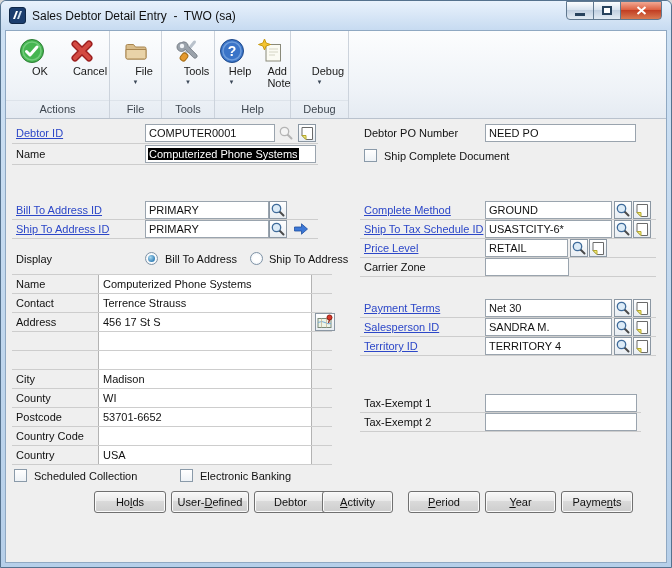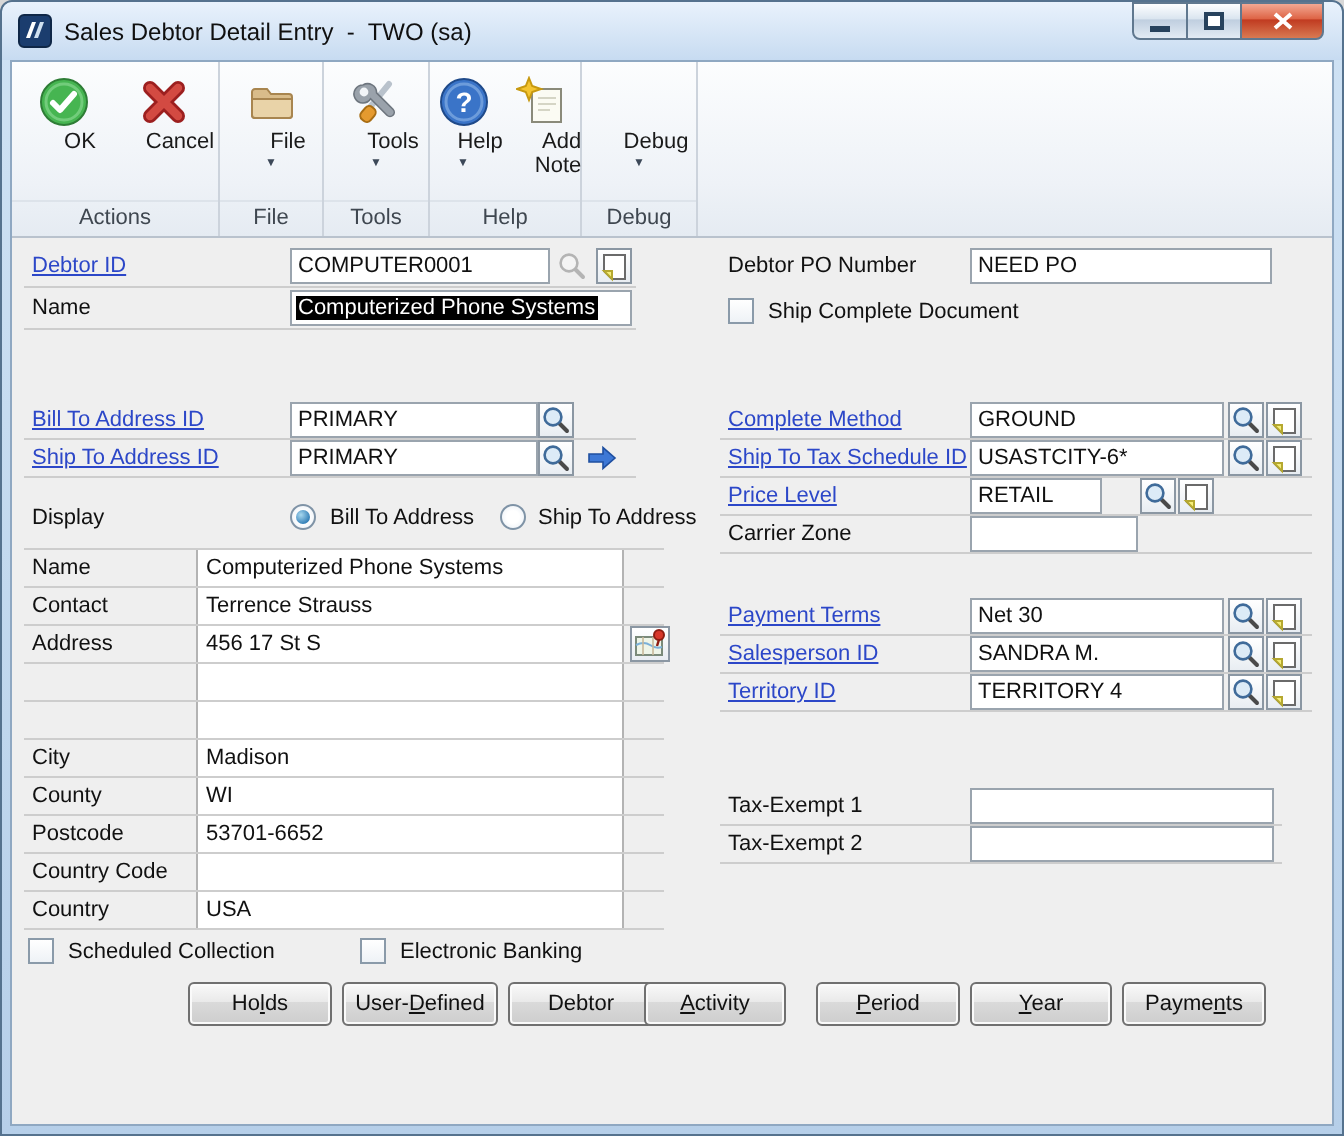--- a/index.html
+++ b/index.html
@@ -23,21 +23,21 @@
   
   .inner{position:absolute;left:4px;top:29px;width:662px;height:533px;background:#efefef;
          border:1px solid #8fa8c2;box-sizing:border-box;}
   
   .toolbar{position:absolute;left:0;top:0;right:0;height:88px;box-sizing:border-box;display:flex;
            background:linear-gradient(#fcfdfe,#eef2f7 70%,#e5ebf2);border-bottom:1px solid #b9c2cd;}
   .tbgroup{height:100%;border-right:1px solid #ccd3dc;display:flex;flex-direction:column;box-sizing:border-box;}
   .tbitems{flex:1;display:flex;justify-content:center;align-items:flex-start;padding-top:4px;}
   .tbbtn{display:flex;flex-direction:column;align-items:center;cursor:pointer;padding:1px 2px;}
   .tbicon{height:29px;display:flex;align-items:center;justify-content:center;}
-  .tblabel{font-size:11px;color:#1a1a1a;line-height:12px;text-align:right;padding-left:17px;}
+  .tblabel{font-size:11px;color:#1a1a1a;line-height:12px;text-align:left;padding-left:17px;}
   .tbarrow{font-size:6px;color:#3c4858;margin-top:2px;line-height:6px;}
   .tbgrouplabel{height:17px;font-size:11px;color:#3f4750;text-align:center;line-height:16px;border-top:1px solid #dde3ea;}
   
   .content{position:absolute;left:0;top:0;right:0;bottom:0;font-size:11px;color:#111;}
   .row{position:absolute;height:19px;box-sizing:border-box;}
   .rline{border-bottom:1px solid #cdcdcd;}
   .rtop{border-top:1px solid #cdcdcd;}
   .lbl{position:absolute;left:4px;top:3px;white-space:nowrap;}
   .link{color:#2c47c8;text-decoration:underline;cursor:pointer;}
   .fin{position:absolute;top:0;height:18px;border:1px solid #9aa4ae;background:#fff;font:inherit;font-size:11px;
@@ -291,21 +291,21 @@
         <span class="iconbtn" style="left:273px;">
           <svg width="14" height="15" viewBox="0 0 14 15">
             <path d="M2 1.5 H12.5 V13.5 H6 L2 9.5 Z" fill="#ffffff" stroke="#6a6a6a"></path>
             <path d="M2 9.5 H6 V13.5 Z" fill="#f5ee7a" stroke="#b5a830"></path>
           </svg>
         </span>
       </div>
 
       <div class="row rline" style="left:354px;top:208px;width:296px;">
         <span class="lbl link">Price Level</span>
-        <input class="fin" style="left: 125px; width: 66px;" value="RETAIL">
+        <input class="fin" style="left: 125px; width: 83px;" value="RETAIL">
         <span class="iconbtn" style="left:210px;">
           <svg width="16" height="16" viewBox="0 0 16 16">
             <line x1="9.5" y1="9.5" x2="13.5" y2="13.5" stroke="#4a4a4a" stroke-width="2" stroke-linecap="round"></line>
             <circle cx="6.5" cy="6.5" r="4.2" fill="#dcebf7" stroke="#3f6b9a" stroke-width="1.3"></circle>
           </svg>
         </span>
         <span class="iconbtn" style="left:229px;">
           <svg width="14" height="15" viewBox="0 0 14 15">
             <path d="M2 1.5 H12.5 V13.5 H6 L2 9.5 Z" fill="#ffffff" stroke="#6a6a6a"></path>
             <path d="M2 9.5 H6 V13.5 Z" fill="#f5ee7a" stroke="#b5a830"></path>

